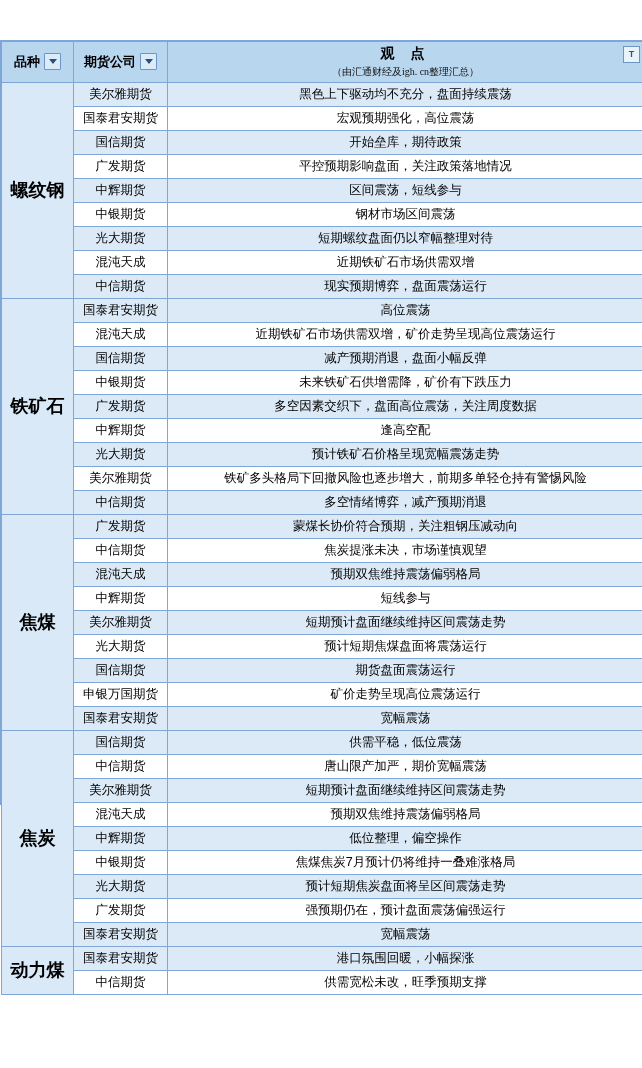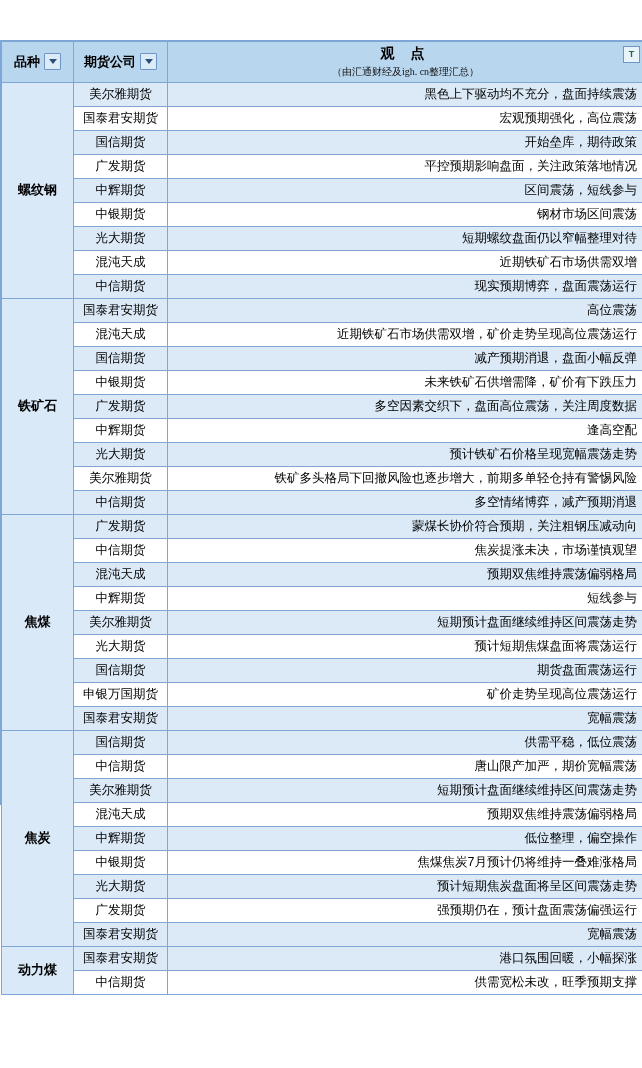--- a/index.html
+++ b/index.html
@@ -105,28 +105,28 @@
     font-size: 12.5px;
     color: #000;
     padding: 3px 6px;
     vertical-align: middle;
     white-space: nowrap;
     overflow: hidden;
   }
   td.cat {
     text-align: center;
     font-weight: bold;
-    font-size: 13px;
+    font-size: 18px;
     background: #d7e9f8;
   }
   td.firm {
     text-align: center;
   }
   td.view {
-    text-align: right;
+    text-align: center;
   }
   tr.alt td.firm, tr.alt td.view {
     background: #dceaf7;
   }
   tr.plain td.firm, tr.plain td.view {
     background: #ffffff;
   }
   .band-a td.cat { background: #d9e9f7; }
   .band-b td.cat { background: #d9e9f7; }
 </style>

